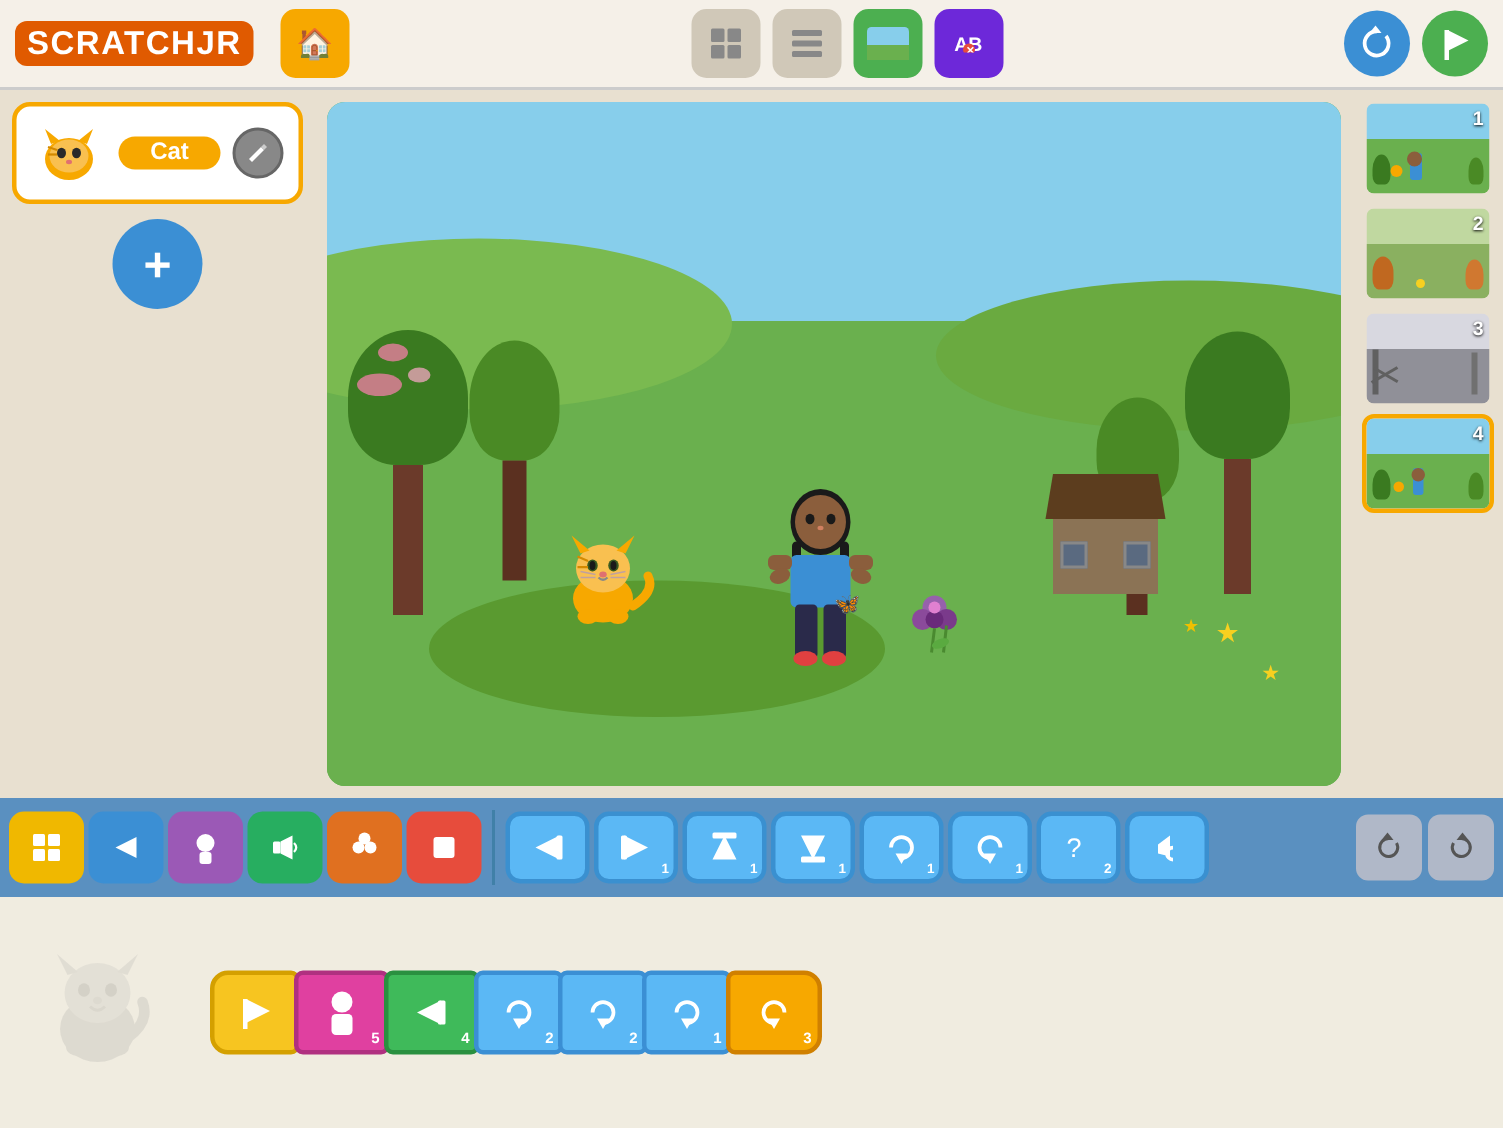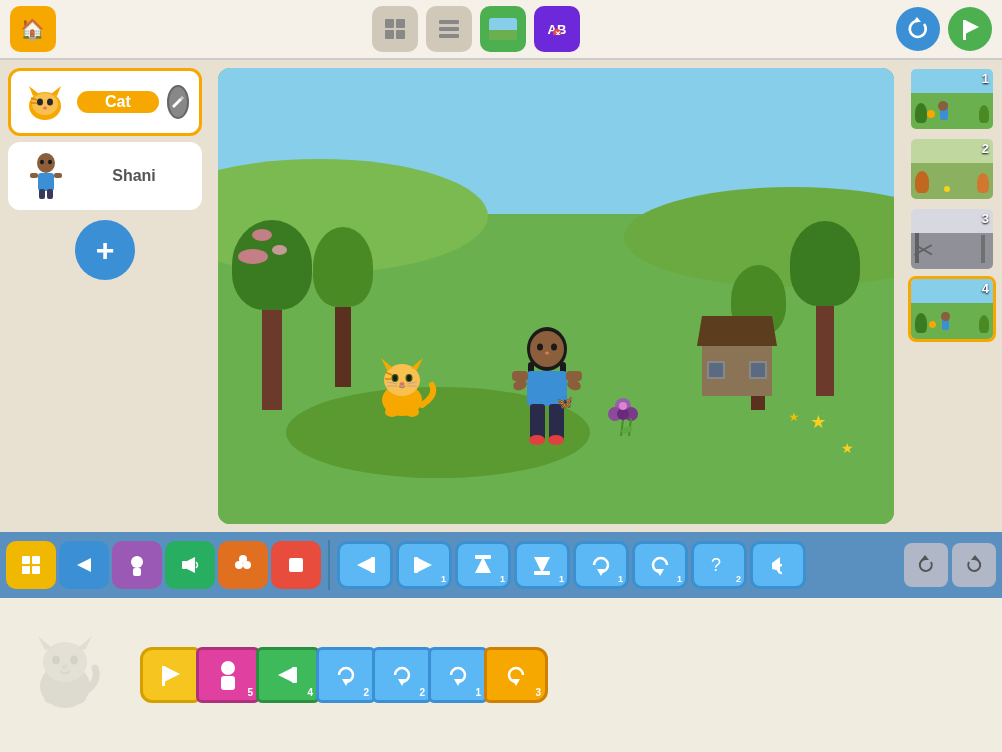--- a/index.html
+++ b/index.html
@@ -100,21 +100,21 @@
       font-size: 16px;
       font-weight: bold;
       color: #555;
       flex: 1;
       text-align: center;
     }
     .sprite-name.active-name {
       background: #f7a800;
       color: #fff;
       border-radius: 20px;
-      padding: 2px 28px;
+      padding: 2px 14px;
     }
     .edit-btn {
       width: 34px;
       height: 34px;
       border-radius: 50%;
       background: #888;
       border: 2px solid #666;
       display: flex;
       align-items: center;
       justify-content: center;
@@ -300,20 +300,23 @@
       position: absolute;
       inset: 0;
       overflow: hidden;
     }
     .sky { position: absolute; top: 0; left: 0; right: 0; height: 35%; background: #87ceeb; }
   </style>
 </head>
 <body>
 
 <div class="top-toolbar">
+  <div class="logo">
+    <span class="logo-text">SCRATCHJR</span>
+  </div>
   <button class="toolbar-btn home" title="Home">🏠</button>
 
   <div style="flex:1; display:flex; justify-content:center; gap:8px; align-items:center;">
     <button class="toolbar-btn grid" style="background:#d0c8b8;">
       <svg width="24" height="24" viewBox="0 0 24 24" fill="#888">
           <rect x="2" y="2" width="9" height="9" rx="1"></rect>
           <rect x="13" y="2" width="9" height="9" rx="1"></rect>
           <rect x="2" y="13" width="9" height="9" rx="1"></rect>
           <rect x="13" y="13" width="9" height="9" rx="1"></rect>
         </svg>
@@ -381,40 +384,20 @@
       </div>
       <span class="sprite-name active-name">Cat</span>
       <div class="edit-btn">
         <svg width="16" height="16" viewBox="0 0 16 16" fill="white">
             <path d="M2 12 L10 4 L12 6 L4 14 Z" fill="white"></path>
             <path d="M10 4 L12 2 L14 4 L12 6 Z" fill="#ccc"></path>
           </svg>
       </div>
     </div>
 
-    <div class="sprite-card">
-      <div class="sprite-img">
-        <svg width="48" height="50" viewBox="0 0 48 50">
-
-          <ellipse cx="24" cy="12" rx="9" ry="10" fill="#8B5E3C"></ellipse>
-
-          <rect x="16" y="22" width="16" height="18" rx="3" fill="#3b8fd4"></rect>
-
-          <rect x="17" y="38" width="6" height="10" rx="2" fill="#3a3a5a"></rect>
-          <rect x="25" y="38" width="6" height="10" rx="2" fill="#3a3a5a"></rect>
-
-          <rect x="8" y="22" width="8" height="5" rx="2" fill="#8B5E3C"></rect>
-          <rect x="32" y="22" width="8" height="5" rx="2" fill="#8B5E3C"></rect>
-
-          <ellipse cx="20" cy="11" rx="2" ry="2.2" fill="#1a1a1a"></ellipse>
-          <ellipse cx="28" cy="11" rx="2" ry="2.2" fill="#1a1a1a"></ellipse>
-        </svg>
-      </div>
-      <span class="sprite-name">Shani</span>
-    </div>
 
 
     <button class="add-sprite-btn">
       <span style="font-size:32px; font-weight:bold; line-height:1;">+</span>
     </button>
   </div>
 
   <div class="stage-area">
     <div class="stage-canvas">
       <div class="scene-art">

